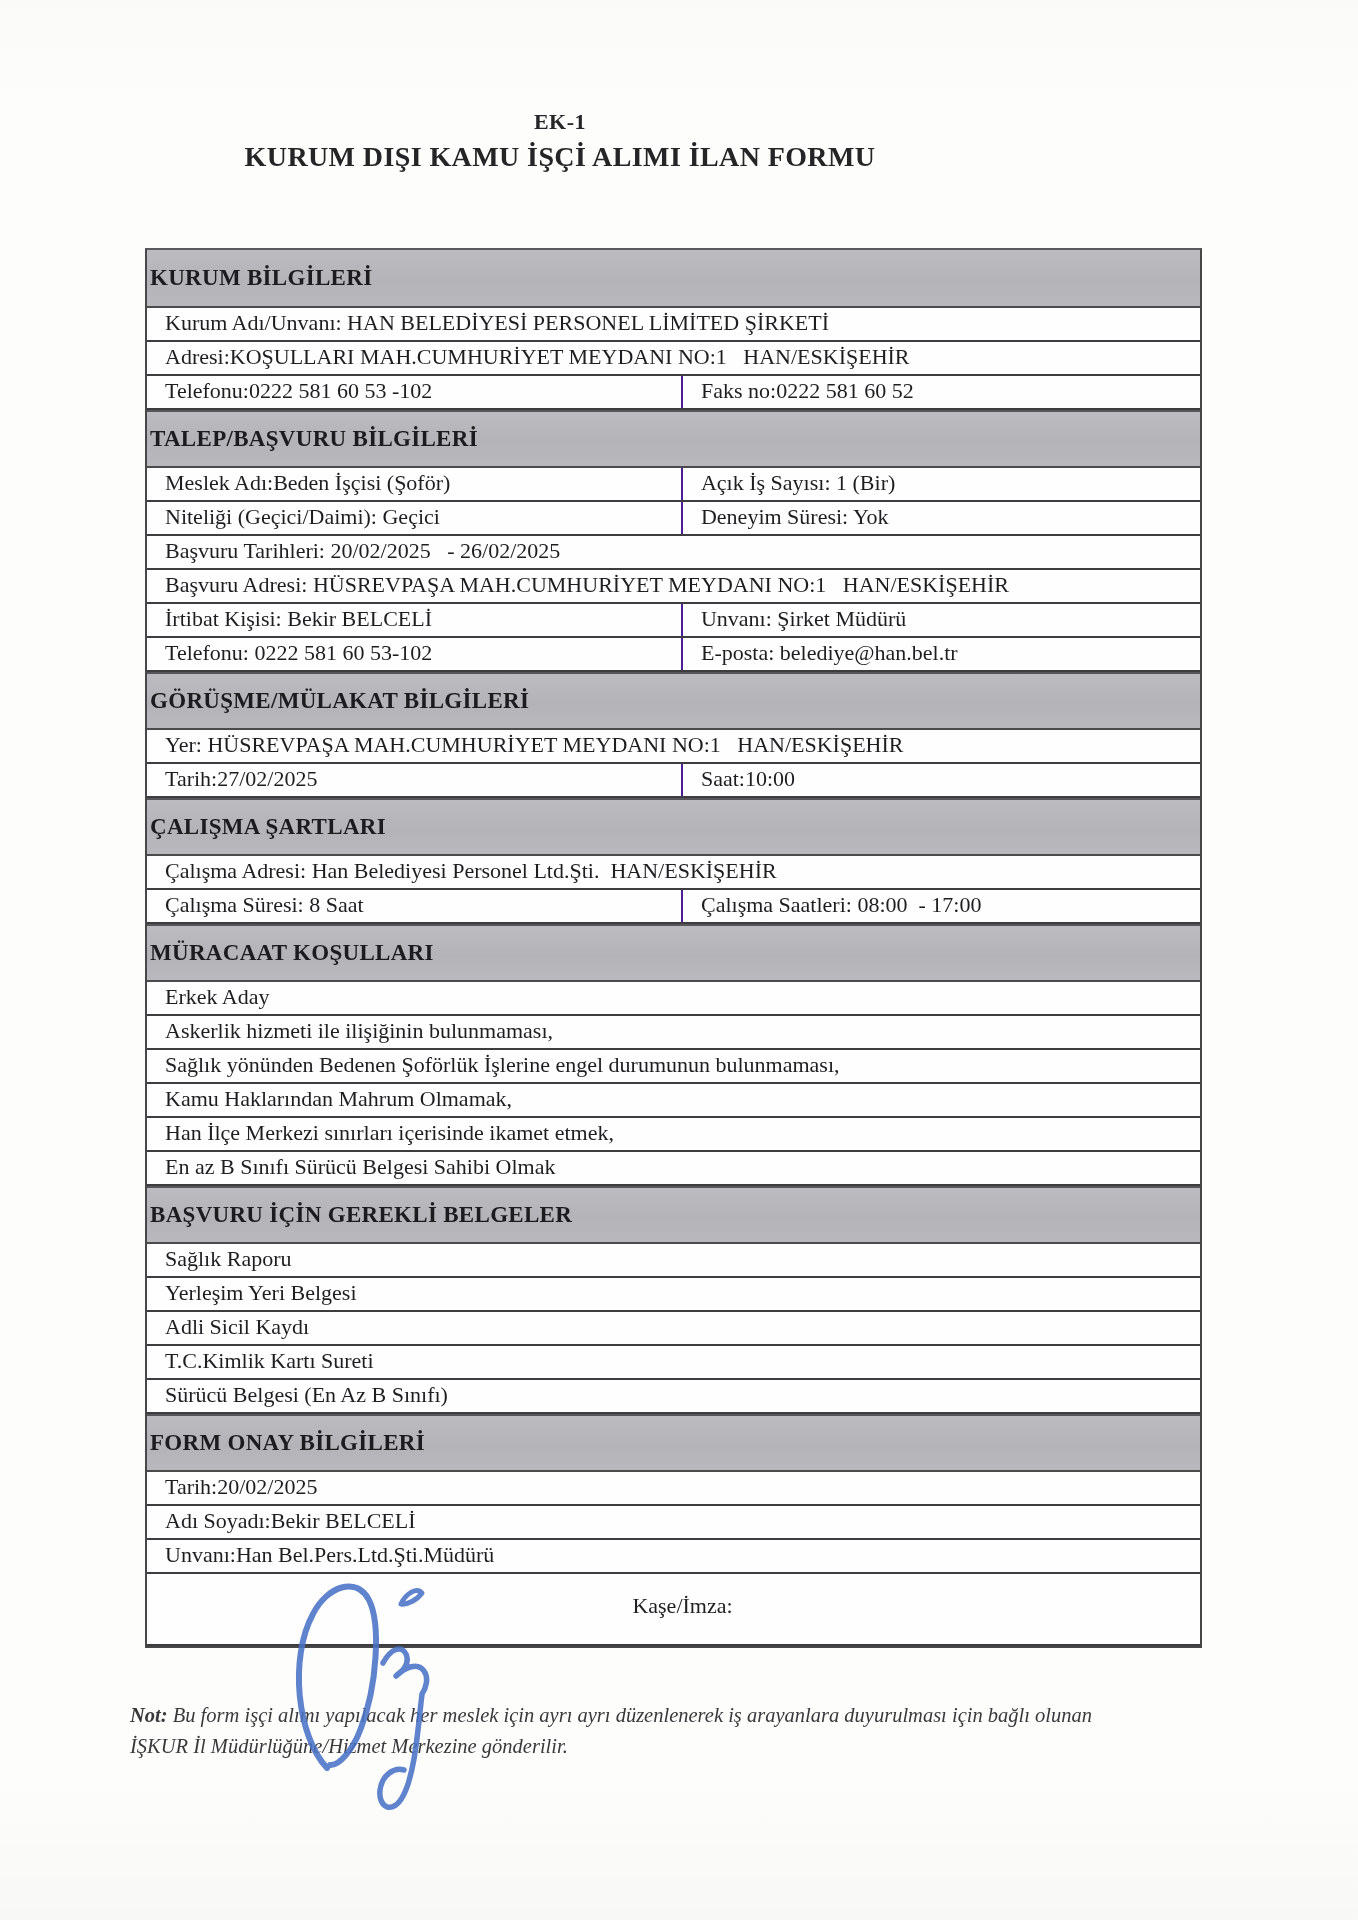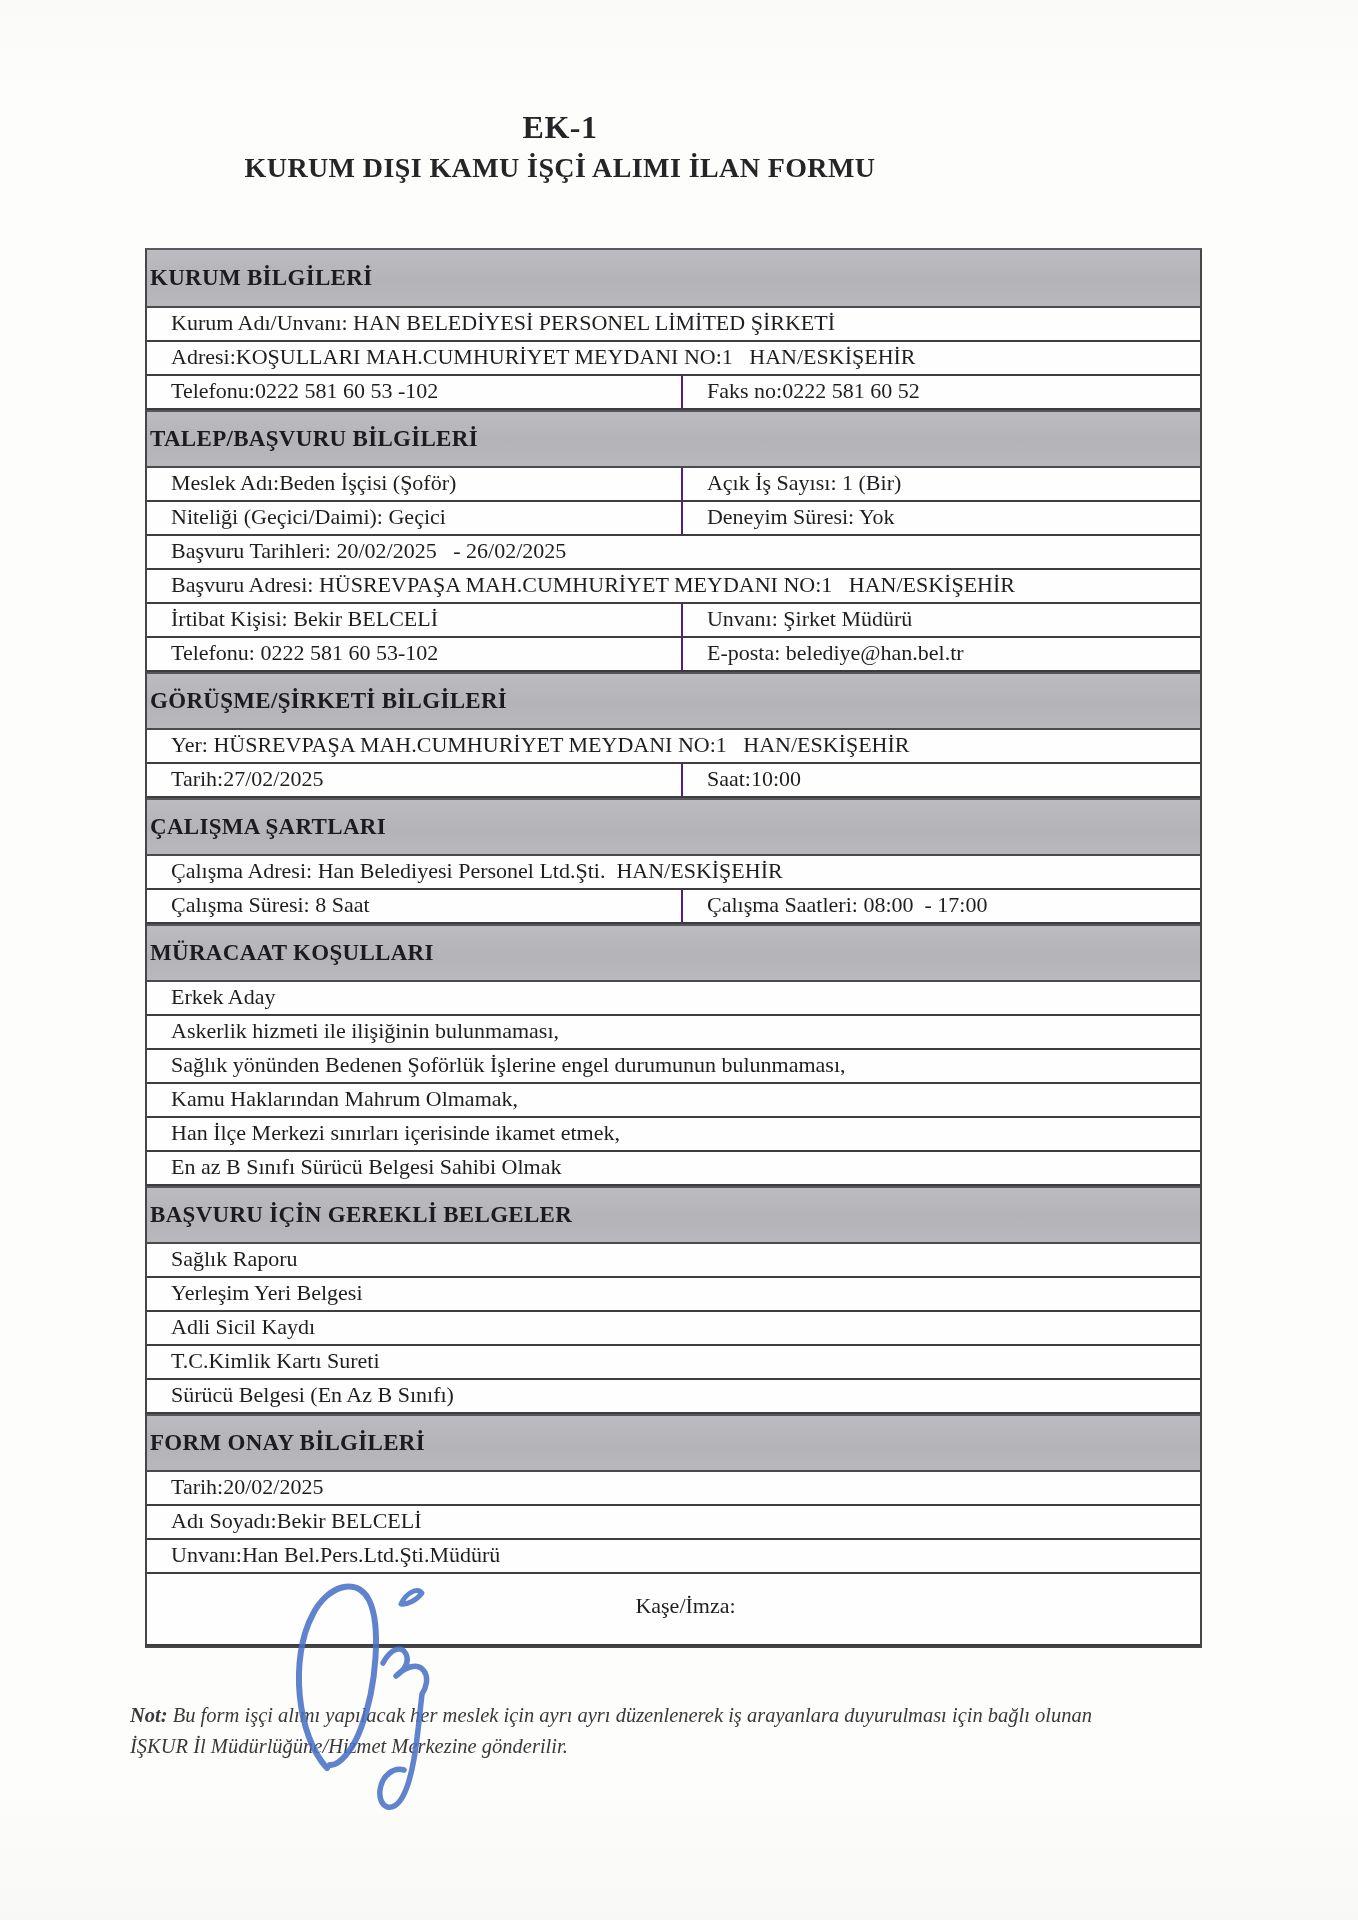--- a/index.html
+++ b/index.html
@@ -6,21 +6,21 @@
   body{
     width:1358px;height:1920px;position:relative;overflow:hidden;
     background:#fdfdfc;
     font-family:"Liberation Serif","DejaVu Serif",serif;
     color:#1e1e20;
   }
   
   .scan-shade{position:absolute;inset:0;background:linear-gradient(180deg,rgba(0,0,0,0.012),rgba(0,0,0,0) 6%,rgba(0,0,0,0) 92%,rgba(0,0,0,0.02));pointer-events:none;}
 
   .title-block{position:absolute;top:110px;left:0;width:1120px;text-align:center;}
-  .doc-title{font-size:32px;font-weight:bold;letter-spacing:.5px;color:#252527;line-height:1.1;}
+  .doc-title{font-size:22px;font-weight:bold;letter-spacing:.5px;color:#252527;line-height:1.1;}
   .doc-subtitle{font-size:28px;font-weight:bold;letter-spacing:.4px;color:#252527;margin-top:7px;}
 
   .form-table{
     position:absolute;left:145px;top:248px;width:1057px;
     border:2px solid #47474a;border-top:2px solid #5a5a5e;
     background:#fefefe;
     box-sizing:border-box;
   }
   .section-header{
     height:58px;box-sizing:border-box;
@@ -29,21 +29,21 @@
     font-weight:bold;font-size:23px;letter-spacing:.3px;color:#1c1c1e;
     border-bottom:2px solid #4a4a4d;border-top:2px solid #55555a;
   }
   .section-header:first-child{border-top:none;}
   .row{
     display:flex;height:34px;box-sizing:border-box;
     border-bottom:2px solid #3d3d40;background:#fefefe;
     font-size:22px;line-height:30px;
   }
   .row.tall{height:72px;line-height:64px;text-align:center;}
-  .cell{padding-left:24px;white-space:pre;overflow:hidden;box-sizing:border-box;}
+  .cell{padding-left:18px;white-space:pre;overflow:hidden;box-sizing:border-box;}
   .cell.full{width:100%;}
   .cell.left{width:50.9%;border-right:2px solid #4c1d95;}
   .cell.right{flex:1;}
 
   .note-block{
     position:absolute;left:130px;top:1700px;width:1018px;
     font-style:italic;font-size:20.5px;line-height:1.5;color:#39393c;
   }
   .note-label{font-weight:bold;}
 
@@ -88,21 +88,21 @@
       <div class="cell full">Başvuru Adresi: HÜSREVPAŞA MAH.CUMHURİYET MEYDANI NO:1   HAN/ESKİŞEHİR</div>
     </div>
     <div class="row">
       <div class="cell left">İrtibat Kişisi: Bekir BELCELİ</div>
       <div class="cell right">Unvanı: Şirket Müdürü</div>
     </div>
     <div class="row">
       <div class="cell left">Telefonu: 0222 581 60 53-102</div>
       <div class="cell right">E-posta: belediye@han.bel.tr</div>
     </div>
-    <div class="section-header">GÖRÜŞME/ŞİRKETİ BİLGİLERİ</div>
+    <div class="section-header">GÖRÜŞME/MÜLAKAT BİLGİLERİ</div>
     <div class="row">
       <div class="cell full">Yer: HÜSREVPAŞA MAH.CUMHURİYET MEYDANI NO:1   HAN/ESKİŞEHİR</div>
     </div>
     <div class="row">
       <div class="cell left">Tarih:27/02/2025</div>
       <div class="cell right">Saat:10:00</div>
     </div>
     <div class="section-header">ÇALIŞMA ŞARTLARI</div>
     <div class="row">
       <div class="cell full">Çalışma Adresi: Han Belediyesi Personel Ltd.Şti.  HAN/ESKİŞEHİR</div>

